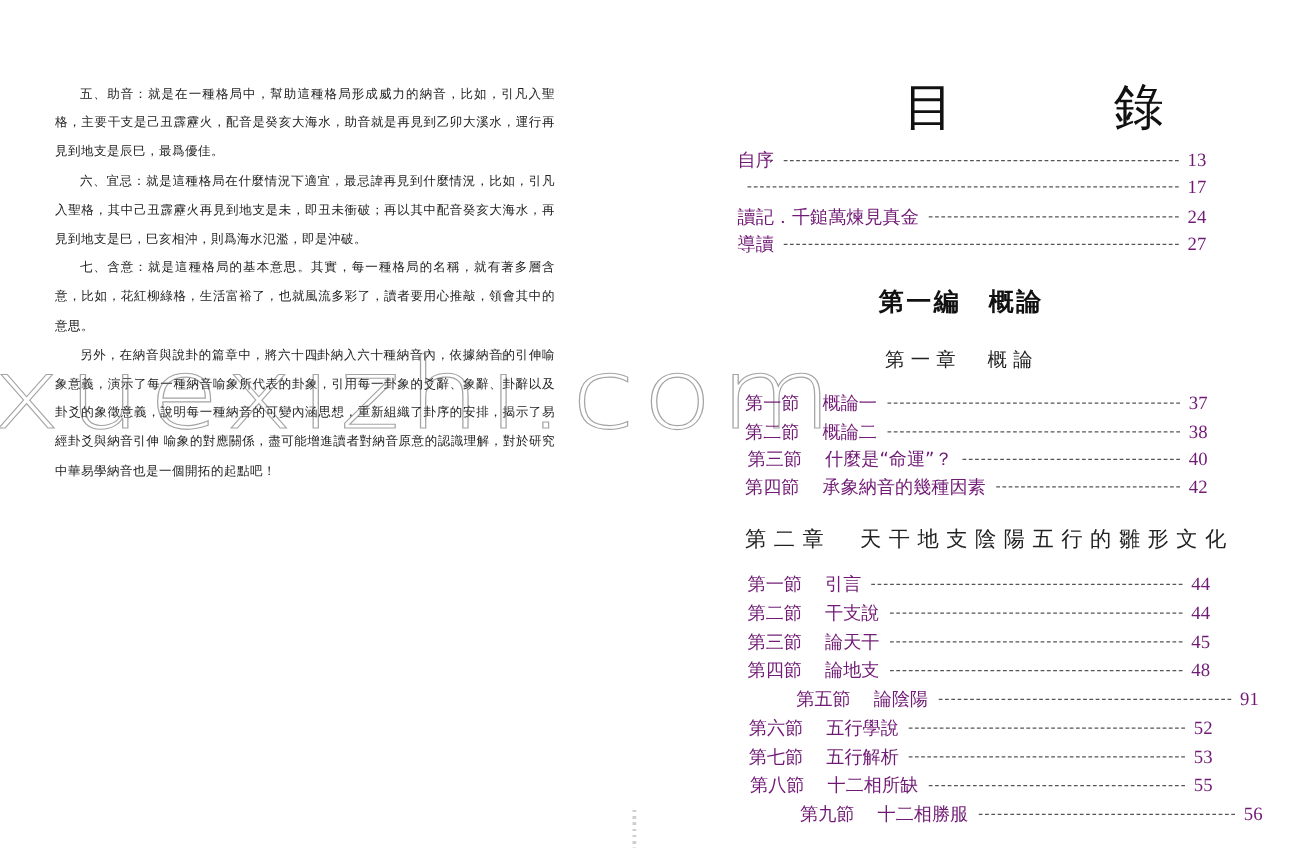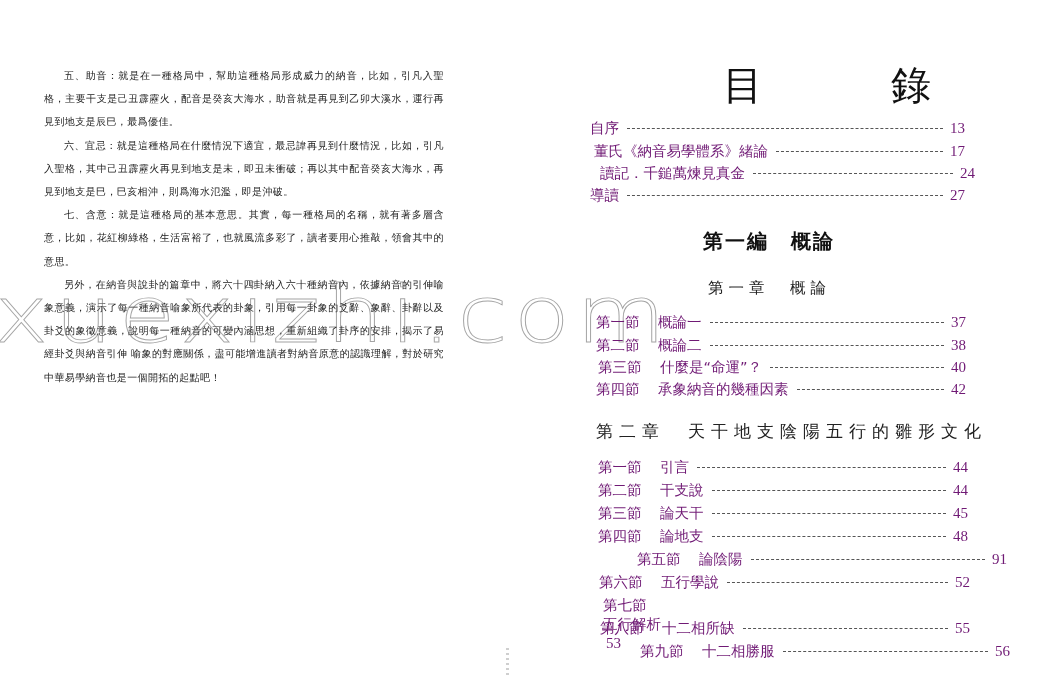--- a/index.html
+++ b/index.html
@@ -89,25 +89,24 @@
 
 <div class="page page-right"></div>
 <div class="toc-title">目　錄</div>
 
 <div class="toc-row" style="left:590px; top:119px; width:375px;">
   <span class="label">自序</span>
   <span class="leader"></span>
   <span class="pg">13</span>
 </div>
 <div class="toc-row" style="left:594px; top:142px; width:371px;">
-  <span class="label">董氏《納音易學體系》緒論</span>
   <span class="leader"></span>
   <span class="pg">17</span>
 </div>
-<div class="toc-row" style="left:590px; top:164px; width:375px;margin-left:10px;">
+<div class="toc-row" style="left:590px; top:164px; width:375px;">
   <span class="label">讀記．千鎚萬煉見真金</span>
   <span class="leader"></span>
   <span class="pg">24</span>
 </div>
 <div class="toc-row" style="left:590px; top:186px; width:375px;">
   <span class="label">導讀</span>
   <span class="leader"></span>
   <span class="pg">27</span>
 </div>
 
@@ -171,21 +170,21 @@
   <span class="label">論陰陽</span>
   <span class="leader"></span>
   <span class="pg">91</span>
 </div>
 <div class="toc-row" style="left:599px; top:573px; width:371px;">
   <span class="sec">第六節</span>
   <span class="label">五行學說</span>
   <span class="leader"></span>
   <span class="pg">52</span>
 </div>
-<div class="toc-row" style="left:599px; top:596px; width:371px;flex-direction:column;">
+<div class="toc-row" style="left:599px; top:596px; width:371px;">
   <span class="sec">第七節</span>
   <span class="label">五行解析</span>
   <span class="leader"></span>
   <span class="pg">53</span>
 </div>
 <div class="toc-row" style="left:600px; top:619px; width:370px;">
   <span class="sec">第八節</span>
   <span class="label">十二相所缺</span>
   <span class="leader"></span>
   <span class="pg">55</span>

